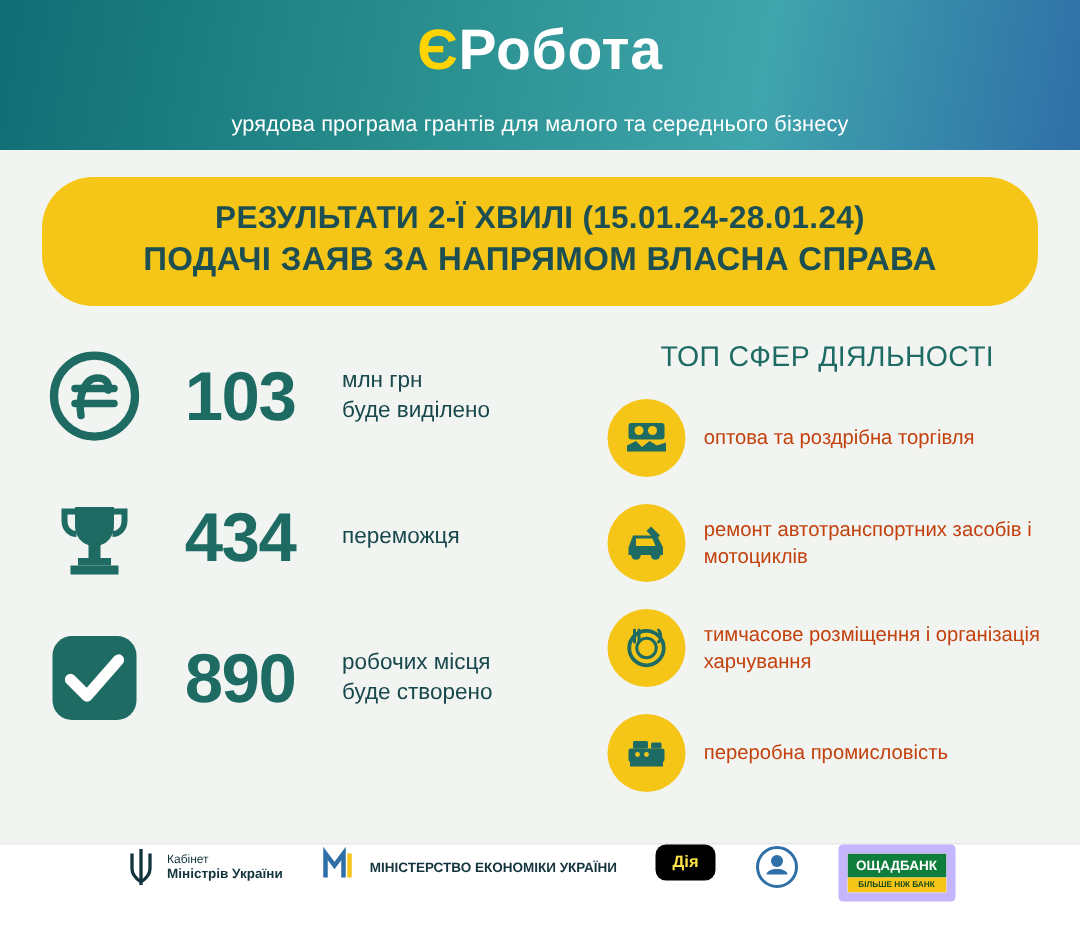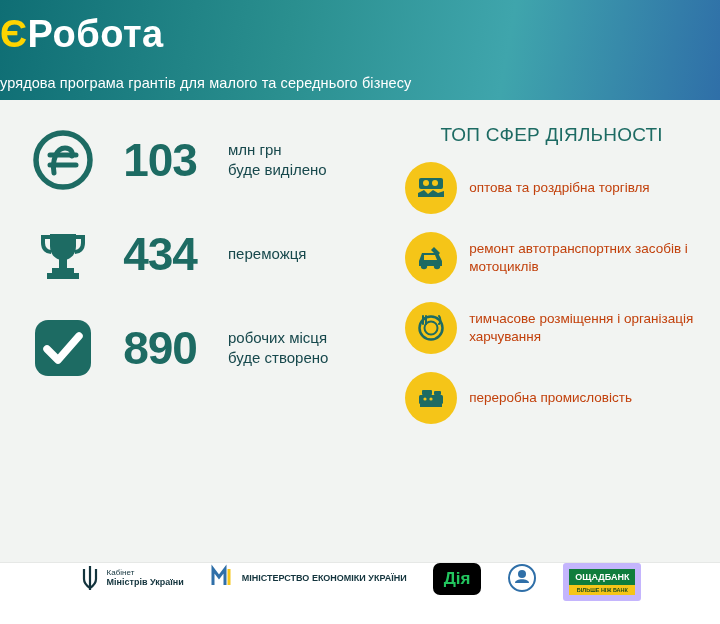--- a/index.html
+++ b/index.html
@@ -15,20 +15,21 @@
     background: #f2f4f2;
   }
 
   
   .header {
     position: relative;
     width: 720px; height: 100px;
     background: linear-gradient(100deg, #0f6e74 0%, #2a8f8f 40%, #3fa5ac 70%, #2f6fa8 100%);
     display: flex;
     flex-direction: column;
+    align-items: center;
     justify-content: center;
     padding-top: 6px;
   }
   .brand {
     font-size: 38px;
     font-weight: bold;
     color: #ffffff;
     letter-spacing: 0.5px;
     line-height: 1.05;
   }
@@ -148,22 +149,22 @@
     gap: 6px;
   }
   .logo-text {
     font-size: 9px;
     color: #13343d;
     line-height: 1.15;
     font-weight: bold;
   }
   .logo-text .small { font-weight: normal; font-size: 8px; display: block; }
   .logo-dia {
-    background: #000; color: #22c55e;
-    font-size: 17px; font-weight: bold;
+    background: #000; color: #fde047;
+    font-size: 11px; font-weight: bold;
     border-radius: 7px;
     padding: 6px 11px;
   }
   .logo-oschad {
     width: 78px;
     border: 6px solid #c4b5fd;
     border-radius: 3px;
     overflow: hidden;
     text-align: center;
   }
@@ -185,20 +186,26 @@
 
 <div class="page">
 
   <div class="header">
     <div class="brand">
       <span class="e">Є</span><span>Робота</span>
     </div>
     <div class="tagline">урядова програма грантів для малого та середнього бізнесу</div>
   </div>
 
+  <div class="banner-wrap">
+    <div class="banner">
+      <div class="banner-line">РЕЗУЛЬТАТИ 2-Ї ХВИЛІ (15.01.24-28.01.24)</div>
+      <div class="banner-line second">ПОДАЧІ ЗАЯВ ЗА НАПРЯМОМ ВЛАСНА СПРАВА</div>
+    </div>
+  </div>
 
   <div class="content">
 
     <div class="left-col">
 
       <div class="stat">
         <div class="stat-icon">
           <svg width="62" height="62" viewBox="0 0 62 62">
             <circle cx="31" cy="31" r="27" fill="none" stroke="#1d6b63" stroke-width="5.5"></circle>
             <path d="M18 26 L44 26 M18 36 L44 36" stroke="#1d6b63" stroke-width="5" stroke-linecap="round"></path>

